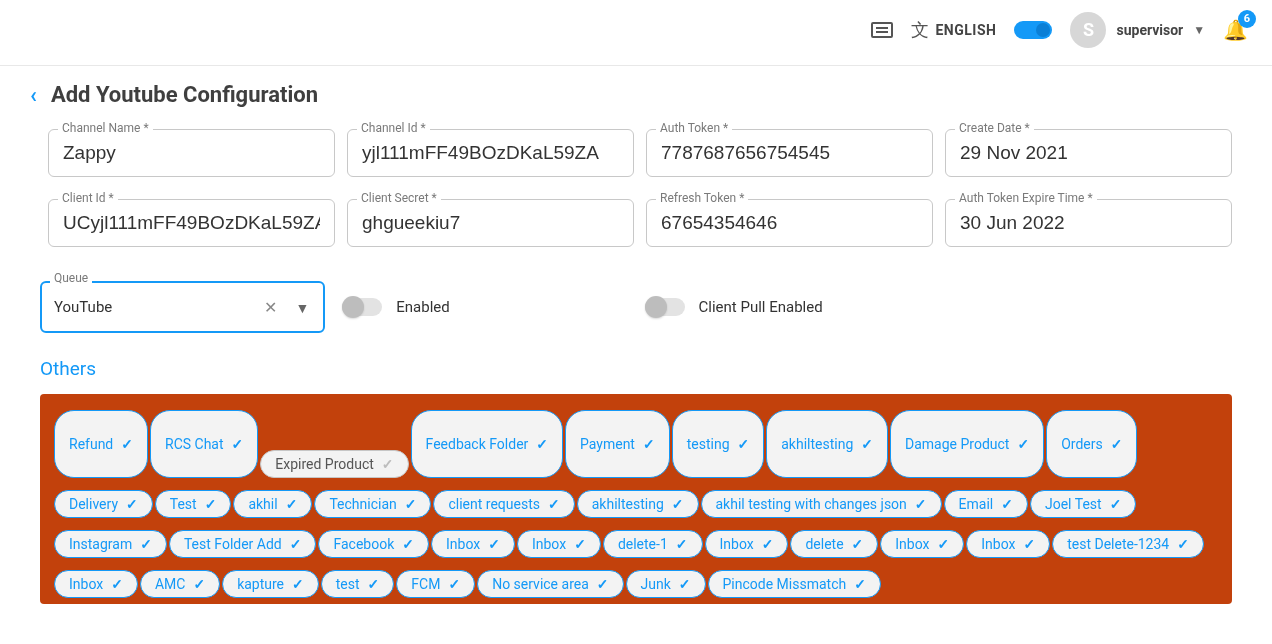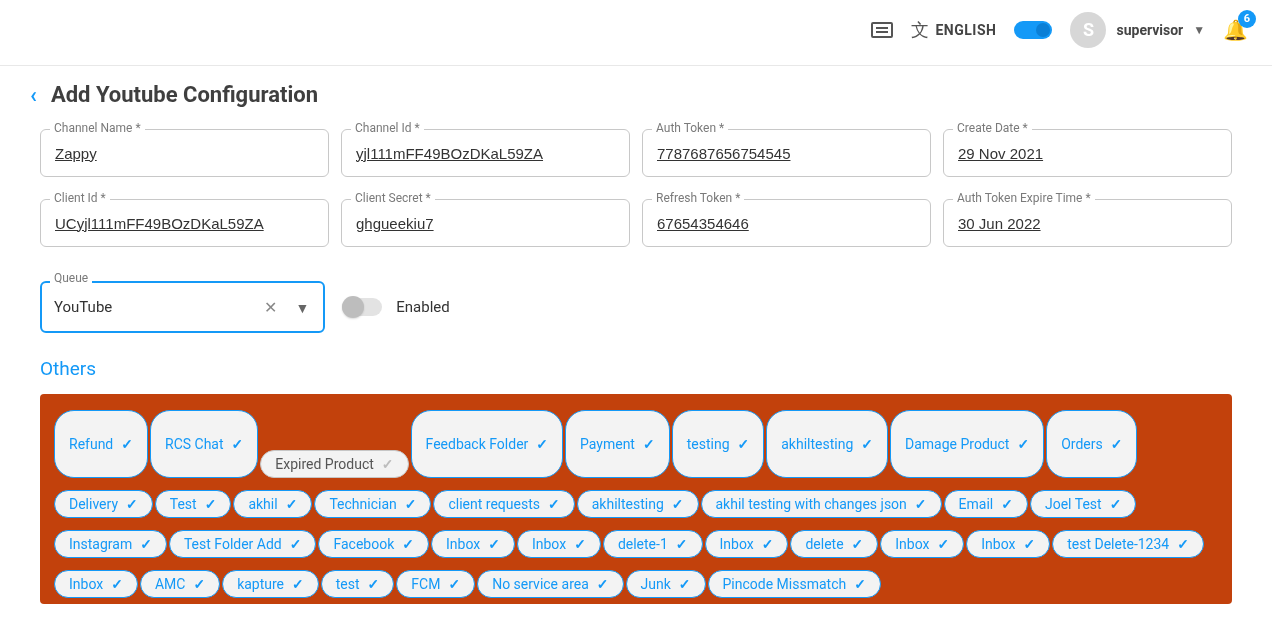--- a/index.html
+++ b/index.html
@@ -45,29 +45,30 @@
     display:flex; align-items:center; gap:14px; padding:16px 30px 10px 30px;
   }
   .back-chevron{ color:#1499f7; font-size:22px; font-weight:700; }
   .page-title{ font-size:22px; font-weight:700; color:#3f3f3f; }
 
   .form-grid{
     display:grid;
     grid-template-columns: repeat(4, 1fr);
     gap: 22px 12px;
     padding: 12px 40px 10px 40px;
+    margin-left: 8px;
   }
   .form-field{ position:relative; }
   .form-label{
     position:absolute; top:-8px; left:10px; background:#fff; padding:0 4px;
     font-size:12px; color:#7a7a7a;
   }
   .form-input{
     width:100%; height:48px; border:1px solid #c8c8c8; border-radius:6px;
-    padding:0 14px; font-size:15px; color:#333; background:#fff; outline:none;text-decoration:underline;
+    padding:0 14px; font-size:19px; color:#333; background:#fff; outline:none;
   }
 
   .row3{
     display:grid;
     grid-template-columns: repeat(4, 1fr);
     gap: 22px 17px;
     padding: 24px 40px 10px 40px;
     align-items:center;
   }
   .queue-field{ position:relative; }
@@ -176,20 +177,24 @@
     <div class="queue-box">
       <span class="queue-val">YouTube</span>
       <span class="queue-clear">✕</span>
       <span class="queue-dd">▼</span>
     </div>
   </div>
   <div class="toggle-field">
     <div class="toggle-off"></div>
     <span class="toggle-text">Enabled</span>
   </div>
+  <div class="toggle-field">
+    <div class="toggle-off"></div>
+    <span class="toggle-text">Client Pull Enabled</span>
+  </div>
   <div></div>
 </div>
 
 <div class="others-section">
   <div class="others-title">Others</div>
   <div class="chips-wrap" id="chips-wrap">
       <div class="chip">
         <span>Refund</span>
         <span class="check">✓</span>
       </div>

